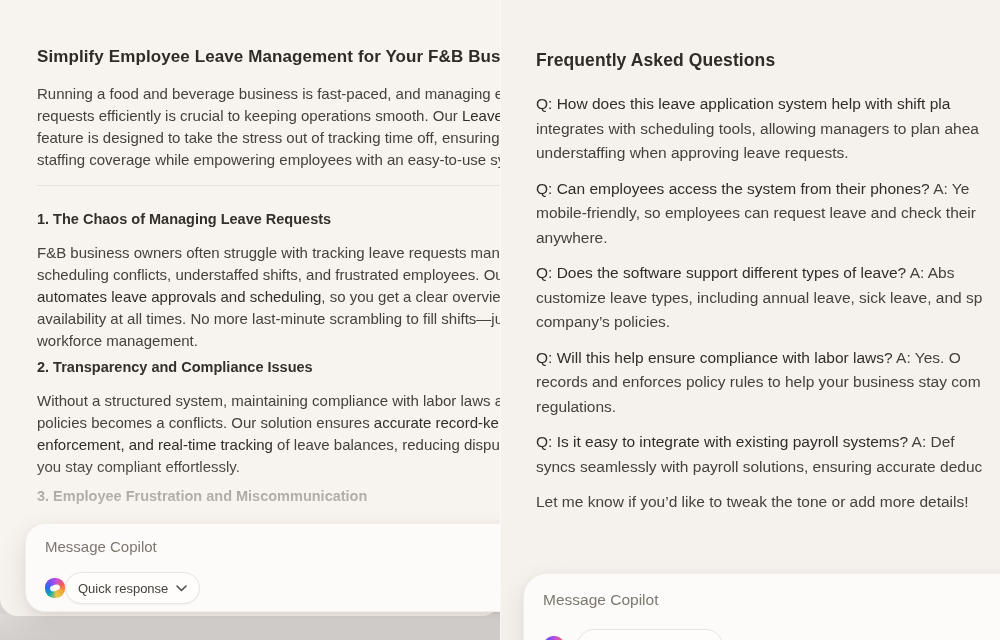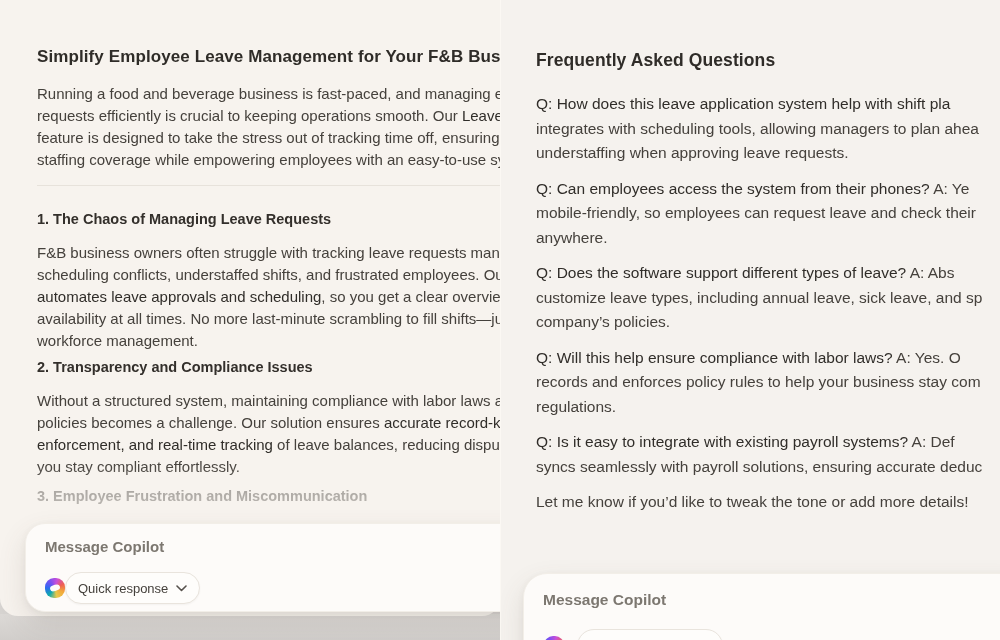--- a/index.html
+++ b/index.html
@@ -36,21 +36,21 @@
   .right-doc > * + *{margin-top:11px;}
   .right-doc > :nth-child(2){margin-top:21px;}
 
   .fade{position:absolute;left:0;right:0;top:462px;height:60px;pointer-events:none;
         background:linear-gradient(rgba(247,243,238,0),rgba(247,243,238,.55));}
 
   .input-card{position:absolute;background:#fdfbf9;border:1px solid #f2eee8;z-index:5;
               box-shadow:0 2px 6px rgba(90,80,70,.06),0 12px 28px rgba(90,80,70,.14);}
   .card-left{left:25px;top:523px;width:520px;height:87px;border-radius:20px;}
   .card-right{left:23px;top:573px;width:520px;height:130px;border-radius:24px;}
-  .placeholder{position:absolute;left:19px;top:14px;font-size:15px;color:#7c7770;font-weight:bold;}
+  .placeholder{position:absolute;left:19px;top:14px;font-size:15px;color:#7c7770;}
   .card-right .placeholder{top:17px;font-size:15.5px;}
   .input-row{position:absolute;left:19px;top:47px;display:flex;align-items:center;
              height:34px;}
   .card-right .input-row{left:20px;top:55px;gap:13px;}
 
   .copilot-logo{position:relative;width:20px;height:20px;border-radius:45%;flex:0 0 20px;
      background:conic-gradient(from 220deg at 50% 50%,
        #0fa9ad,#2e6bf0,#7a4ff2,#c84fd8,#ef5f52,#f2a93b,#e8c84a,#0fa9ad);}
   .copilot-logo::after{content:"";position:absolute;left:26%;top:35%;width:48%;height:29%;
      background:#fdfbf9;border-radius:45%;transform:rotate(-18deg);}
@@ -83,21 +83,21 @@
           <div class="blk para">
             <div class="line"><span>F&amp;B business owners often struggle with tracking leave requests manu</span></div>
             <div class="line"><span>scheduling conflicts, understaffed shifts, and frustrated employees. Ou</span></div>
             <div class="line"><b>automates leave approvals and scheduling</b><span>, so you get a clear overvie</span></div>
             <div class="line"><span>availability at all times. No more last-minute scrambling to fill shifts—jus</span></div>
             <div class="line"><span>workforce management.</span></div>
           </div>
           <div class="blk h2">2. Transparency and Compliance Issues</div>
           <div class="blk para">
             <div class="line"><span>Without a structured system, maintaining compliance with labor laws a</span></div>
-            <div class="line"><span>policies becomes a challenge. Our solution ensures </span><b>accurate record-ke</b></div>
+            <div class="line"><span>policies becomes a conflicts. Our solution ensures </span><b>accurate record-ke</b></div>
             <div class="line"><b>enforcement, and real-time tracking</b><span> of leave balances, reducing dispu</span></div>
             <div class="line"><span>you stay compliant effortlessly.</span></div>
           </div>
           <div class="blk h3">3. Employee Frustration and Miscommunication</div>
         </div>
       <div class="fade"></div>
     </div>
     <div class="input-card card-left">
       <div class="placeholder">Message Copilot</div>
       <div class="input-row">

